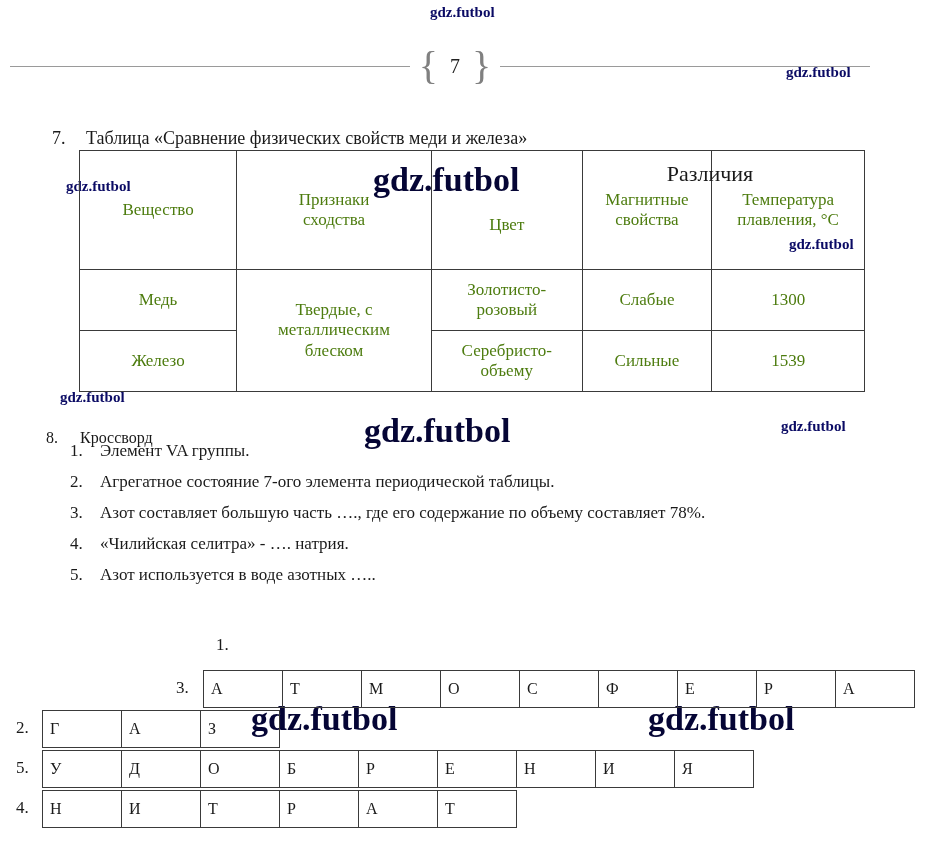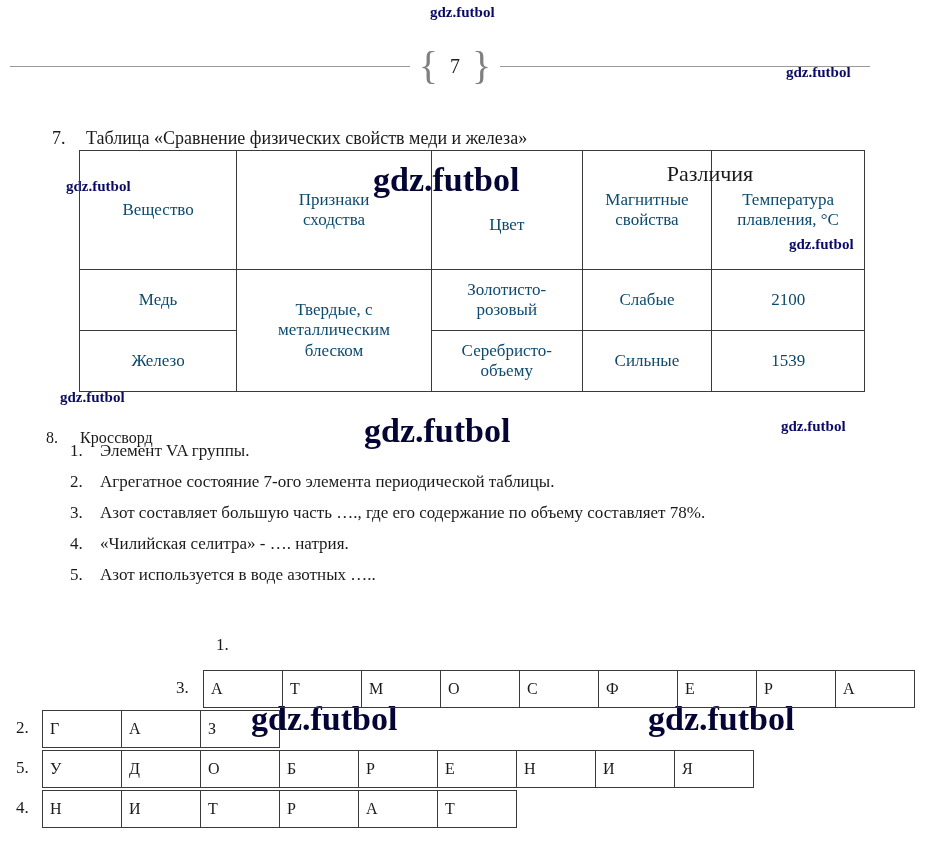--- a/index.html
+++ b/index.html
@@ -77,21 +77,21 @@
   }
   .task7-title .num { display: inline-block; width: 34px; }
 
   table.cmp {
     position: absolute;
     top: 150px;
     left: 79px;
     border-collapse: collapse;
     width: 786px;
     font-size: 17px;
-    color: #0c4a6e;
+    color: #4d7c0f;
   }
   table.cmp td {
     border: 1px solid #3a3a3a;
     text-align: center;
     vertical-align: middle;
     padding: 4px 6px;
     line-height: 1.18;
   }
   .c-vesh   { width: 160px; }
   .c-priz   { width: 197px; }
@@ -217,21 +217,21 @@
     <td rowspan="2">
       <div>Твердые, с</div>
       <div>металлическим</div>
       <div>блеском</div>
     </td>
     <td>
       <div>Золотисто-</div>
       <div>розовый</div>
     </td>
     <td>Слабые</td>
-    <td>2100</td>
+    <td>1300</td>
   </tr>
   <tr class="row-data">
     <td>Железо</td>
     <td>
       <div>Серебристо-</div>
       <div>объему</div>
     </td>
     <td>Сильные</td>
     <td>1539</td>
   </tr>

